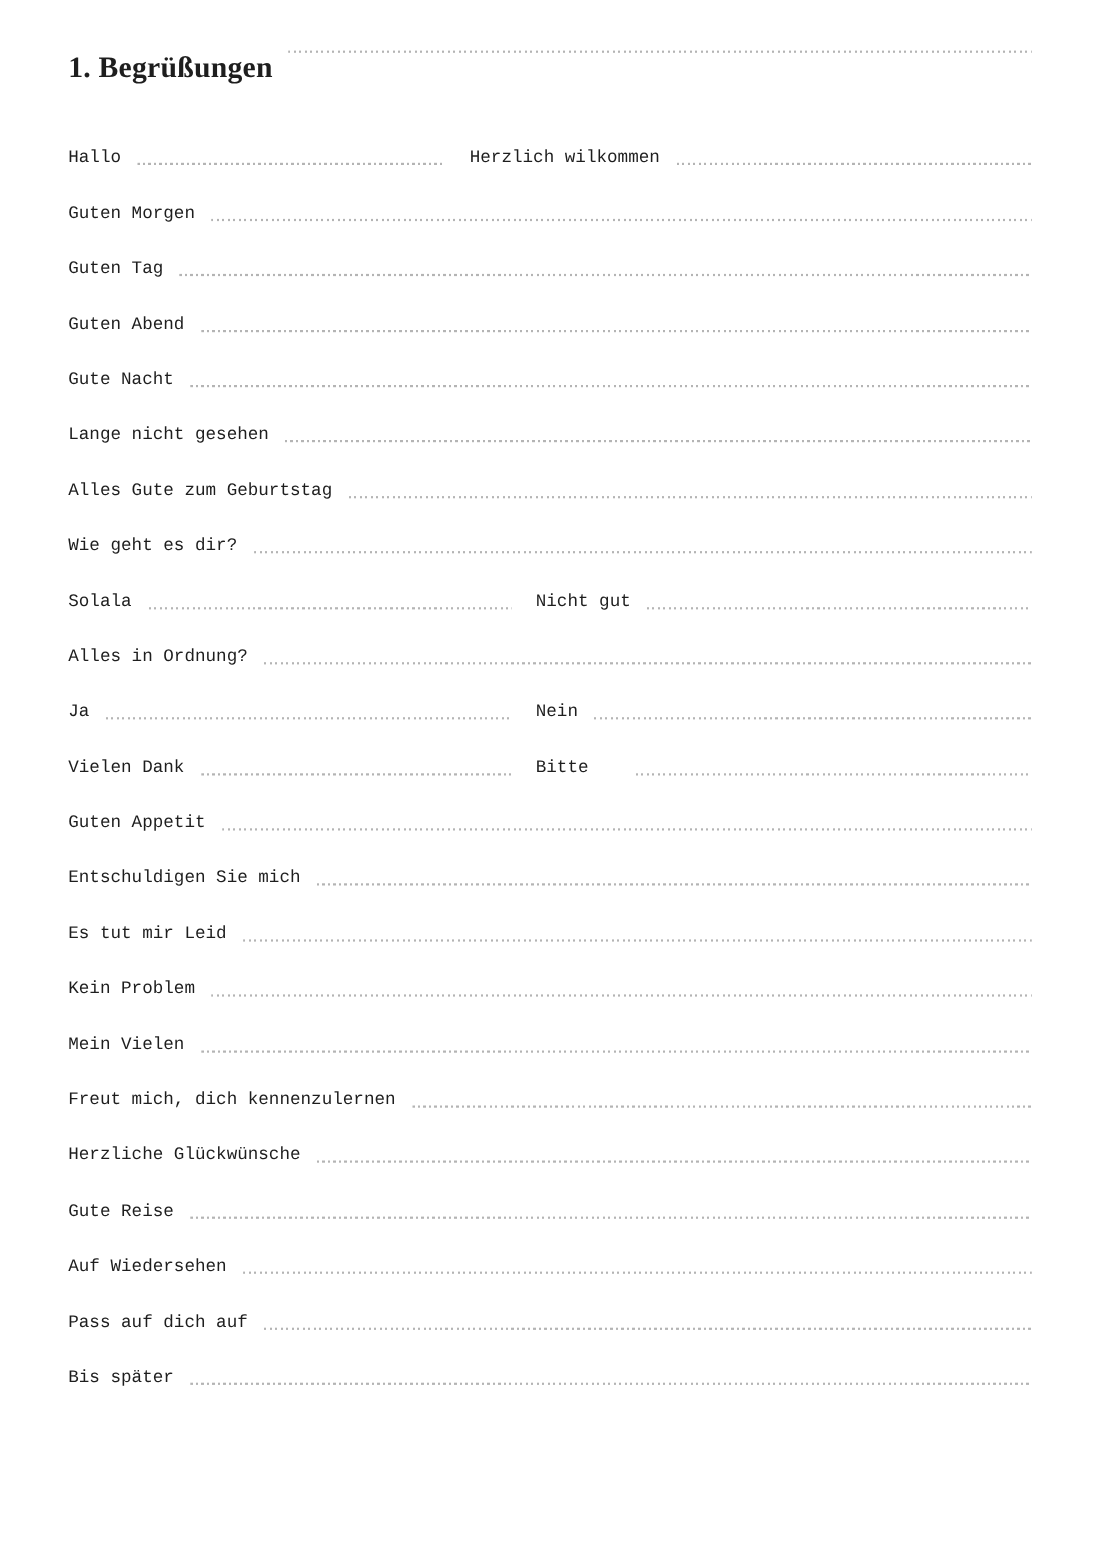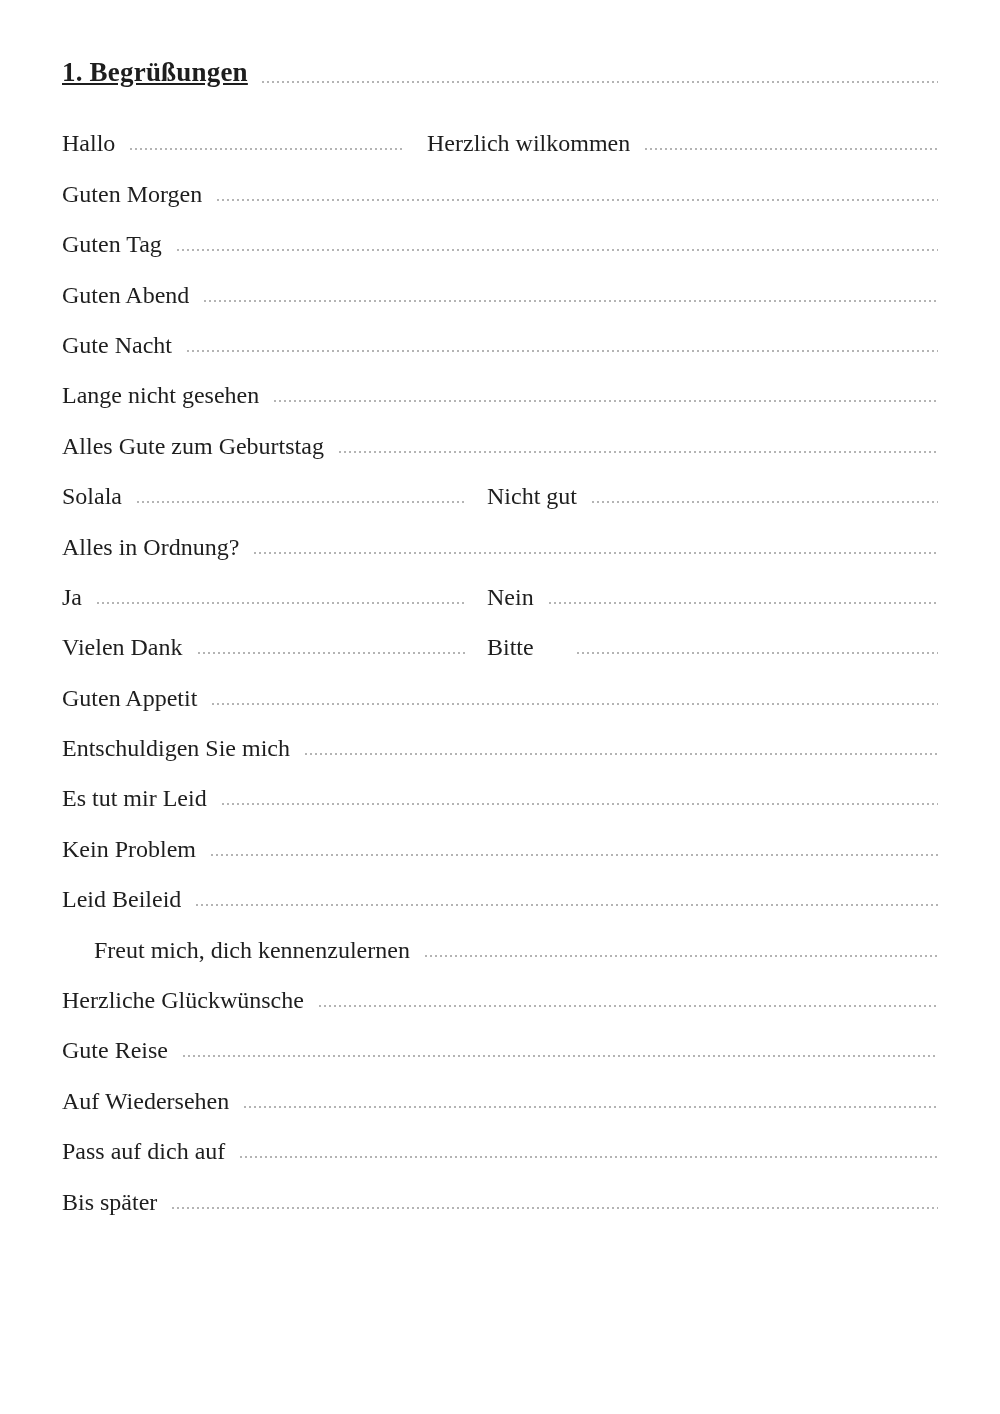--- a/index.html
+++ b/index.html
@@ -14,23 +14,21 @@
     height:1414px;
     background:var(--paper);
     box-sizing:border-box;
     padding:46px 62px 0 62px;
     font-family:"Liberation Serif", serif;
     color:var(--ink);
     overflow:hidden;
   }
   .title-row{
     display:flex;
-    align-items:flex-end;
     height:42px;
-    text-decoration:underline;
   }
   .title{
     margin:0;
     font-size:27px;
     font-weight:bold;
     line-height:1.15;
     white-space:nowrap;
     letter-spacing:0.2px;
   }
   .fill{
@@ -49,23 +47,24 @@
     display:flex;
     align-items:flex-end;
     height:50.4px;
   }
   .cell{
     display:flex;
     align-items:flex-end;
     min-width:0;
   }
   .cell .label{
-    font-size:24px;
+    font-size:16px;
     line-height:22px;
     white-space:nowrap;
+    font-family:Liberation Mono, monospace;
   }
   .cell .fill{
     margin-left:15px;
     margin-bottom:4px;
   }
   .cell.first-of-two .fill{
     margin-right:22px;
   }
 </style>
 </head>
@@ -117,20 +116,26 @@
           <div class="fill"></div>
         </div>
       </div>
       <div class="row">
         <div class="cell" style="flex: 1 1 auto;">
           <span class="label">Alles Gute zum Geburtstag</span>
           <div class="fill"></div>
         </div>
       </div>
       <div class="row">
+        <div class="cell" style="flex: 1 1 auto;">
+          <span class="label">Wie geht es dir?</span>
+          <div class="fill"></div>
+        </div>
+      </div>
+      <div class="row">
         <div class="cell first-of-two" style="flex: 0 0 425px;">
           <span class="label">Solala</span>
           <div class="fill"></div>
         </div>
         <div class="cell" style="flex: 1 1 auto;">
           <span class="label">Nicht gut</span>
           <div class="fill"></div>
         </div>
       </div>
       <div class="row">
@@ -178,26 +183,26 @@
         </div>
       </div>
       <div class="row">
         <div class="cell" style="flex: 1 1 auto;">
           <span class="label">Kein Problem</span>
           <div class="fill"></div>
         </div>
       </div>
       <div class="row">
         <div class="cell" style="flex: 1 1 auto;">
-          <span class="label">Leid Beileid</span>
-          <div class="fill"></div>
-        </div>
-      </div>
-      <div class="row">
-        <div class="cell" style="flex: 1 1 auto; margin-left: 32px;">
+          <span class="label">Mein Vielen</span>
+          <div class="fill"></div>
+        </div>
+      </div>
+      <div class="row">
+        <div class="cell" style="flex: 1 1 auto;">
           <span class="label">Freut mich, dich kennenzulernen</span>
           <div class="fill"></div>
         </div>
       </div>
       <div class="row">
         <div class="cell" style="flex: 1 1 auto;">
           <span class="label">Herzliche Glückwünsche</span>
           <div class="fill"></div>
         </div>
       </div>

